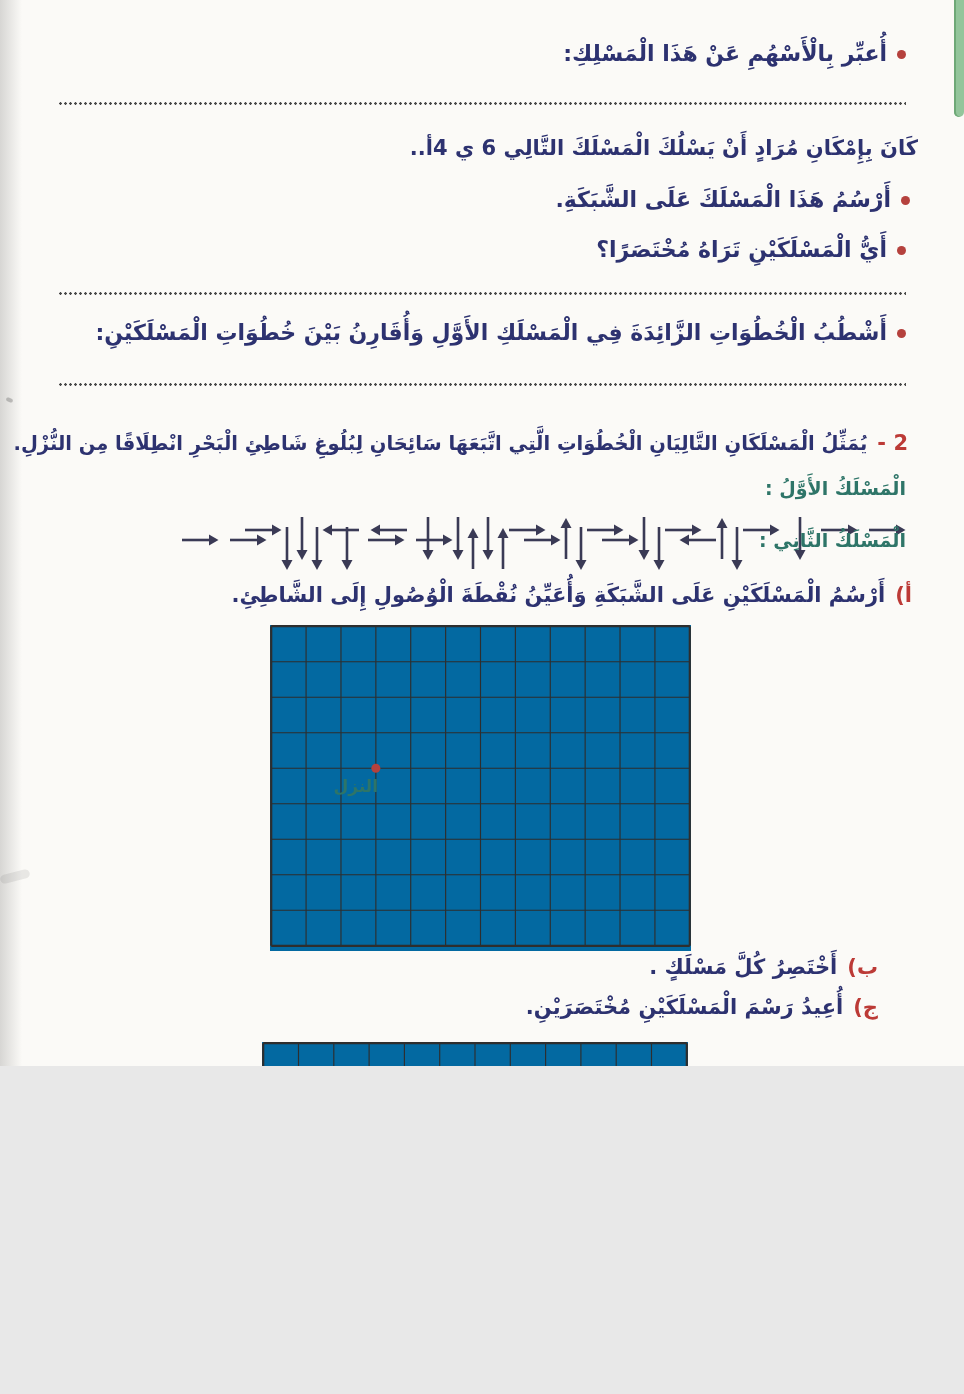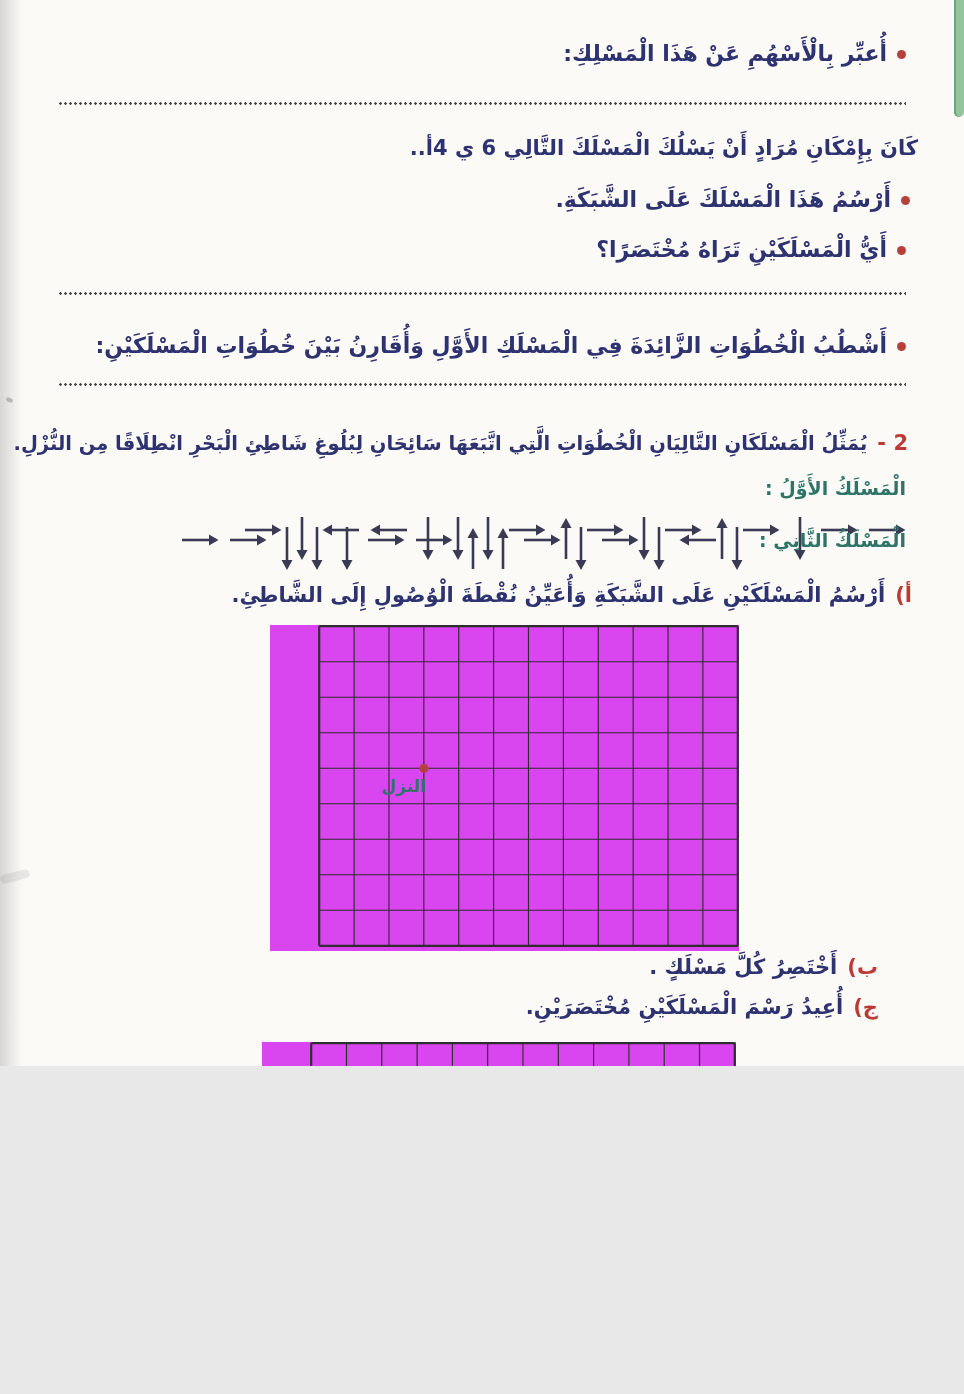--- a/index.html
+++ b/index.html
@@ -25,36 +25,36 @@
   .dotted{position:absolute;left:58px;right:58px;height:5px;z-index:2;
     background-image:radial-gradient(circle,#4a4a4a 1.1px,rgba(0,0,0,0) 1.5px);
     background-size:5px 5px;background-repeat:repeat-x;}
 
   .l-express{top:38px;right:58px;}
   .d1{top:101px;}
   .l-intro{top:132px;right:46px;}
   .l-draw{top:184px;right:54px;}
   .l-which{top:234px;right:58px;}
   .d2{top:291px;}
-  .l-cross{top:330px;right:58px;}
+  .l-cross{top:317px;right:58px;}
   .d3{top:382px;}
   .l-ex2{top:428px;right:56px;font-size:19.5px;line-height:31px;}
   .l-ex2 .num{font-size:21px;}
   .l-qa{top:579px;right:52px;}
   .l-qb{top:951px;right:86px;}
   .l-qc{top:991px;right:86px;}
 
   .path-row{position:absolute;display:flex;direction:rtl;align-items:flex-start;gap:12px;z-index:2;}
   .r1{top:473px;right:58px;flex-direction:column;}
   .r2{top:525px;right:58px;}
   .path-label{color:#2e7568;font-weight:bold;font-size:19px;line-height:30px;white-space:nowrap;}
   .arrows{display:flex;direction:rtl;align-items:flex-start;gap:10px;}
   .arrows svg{display:block;flex:0 0 auto;}
 
-  .grid-block{position:absolute;z-index:2;background:#d946ef;padding-left:48px;}
+  .grid-block{position:absolute;z-index:2;background:#0369a1;}
   .g1{left:270px;top:625px;}
   .g2{left:262px;top:1042px;}
 
   .deco{position:absolute;left:560px;top:1290px;z-index:2;}
   .page-circle{position:absolute;left:846px;top:1392px;width:57px;height:57px;
     border:2.5px solid #7d4a3f;border-radius:50%;background:#fdfcf9;
     display:flex;align-items:center;justify-content:center;
     font-size:34px;font-weight:bold;color:#161616;z-index:3;}
   .footer-label{position:absolute;right:169px;top:1349px;color:#a16207;
     font-weight:bold;font-size:20px;z-index:3;white-space:nowrap;}

